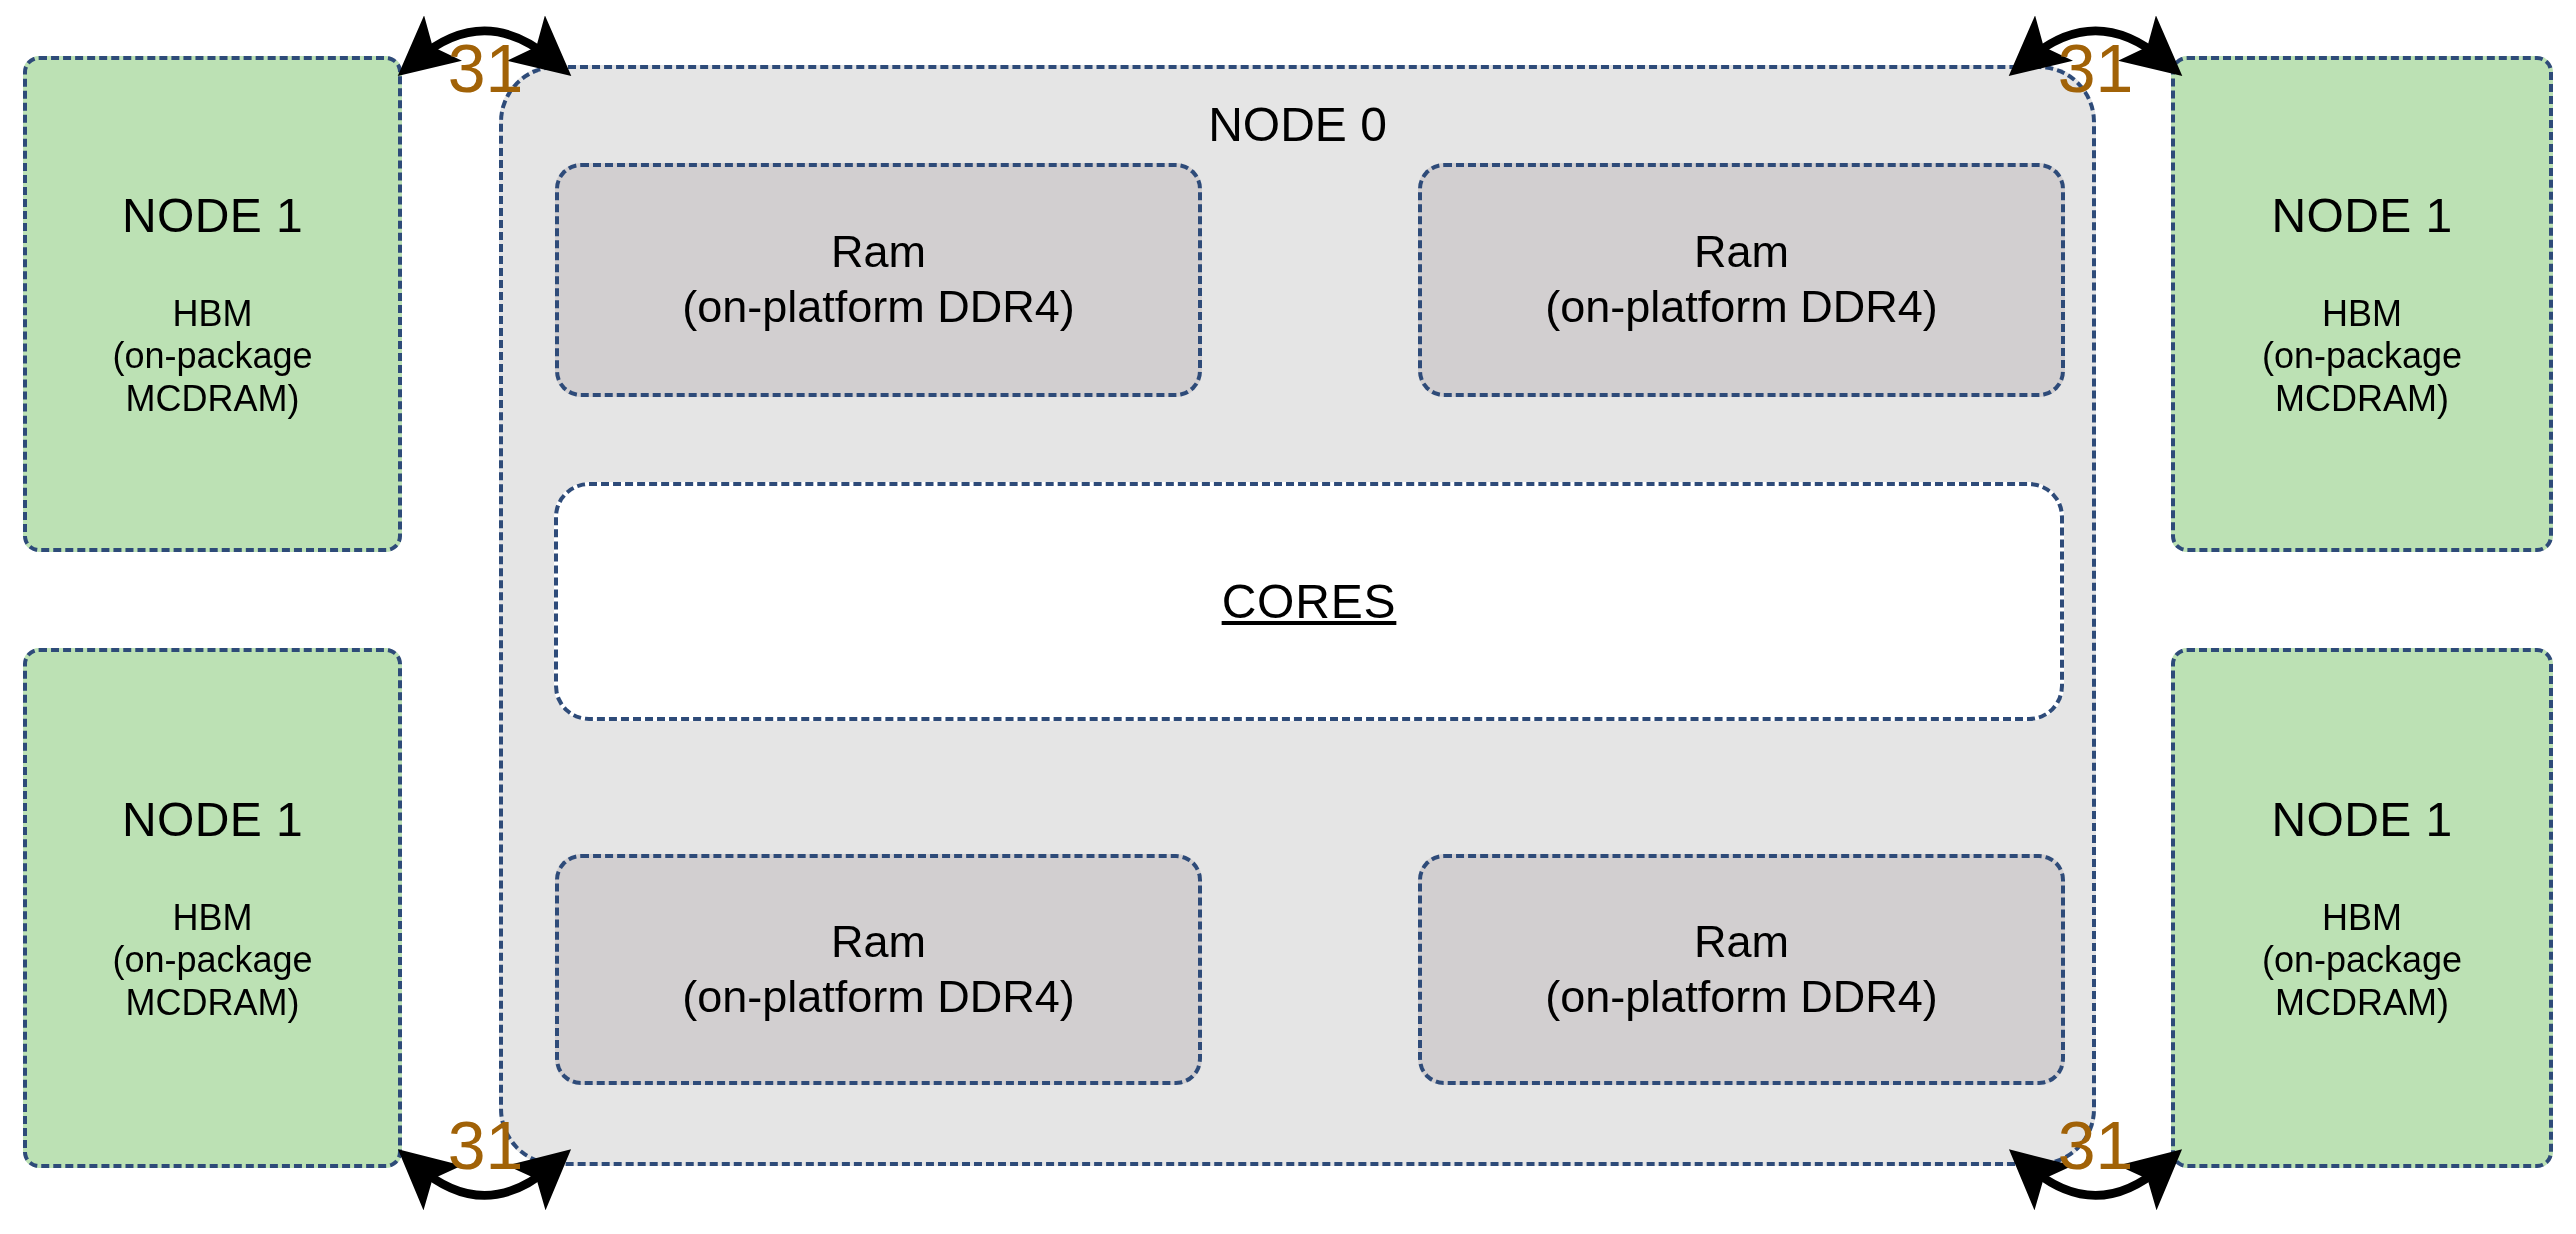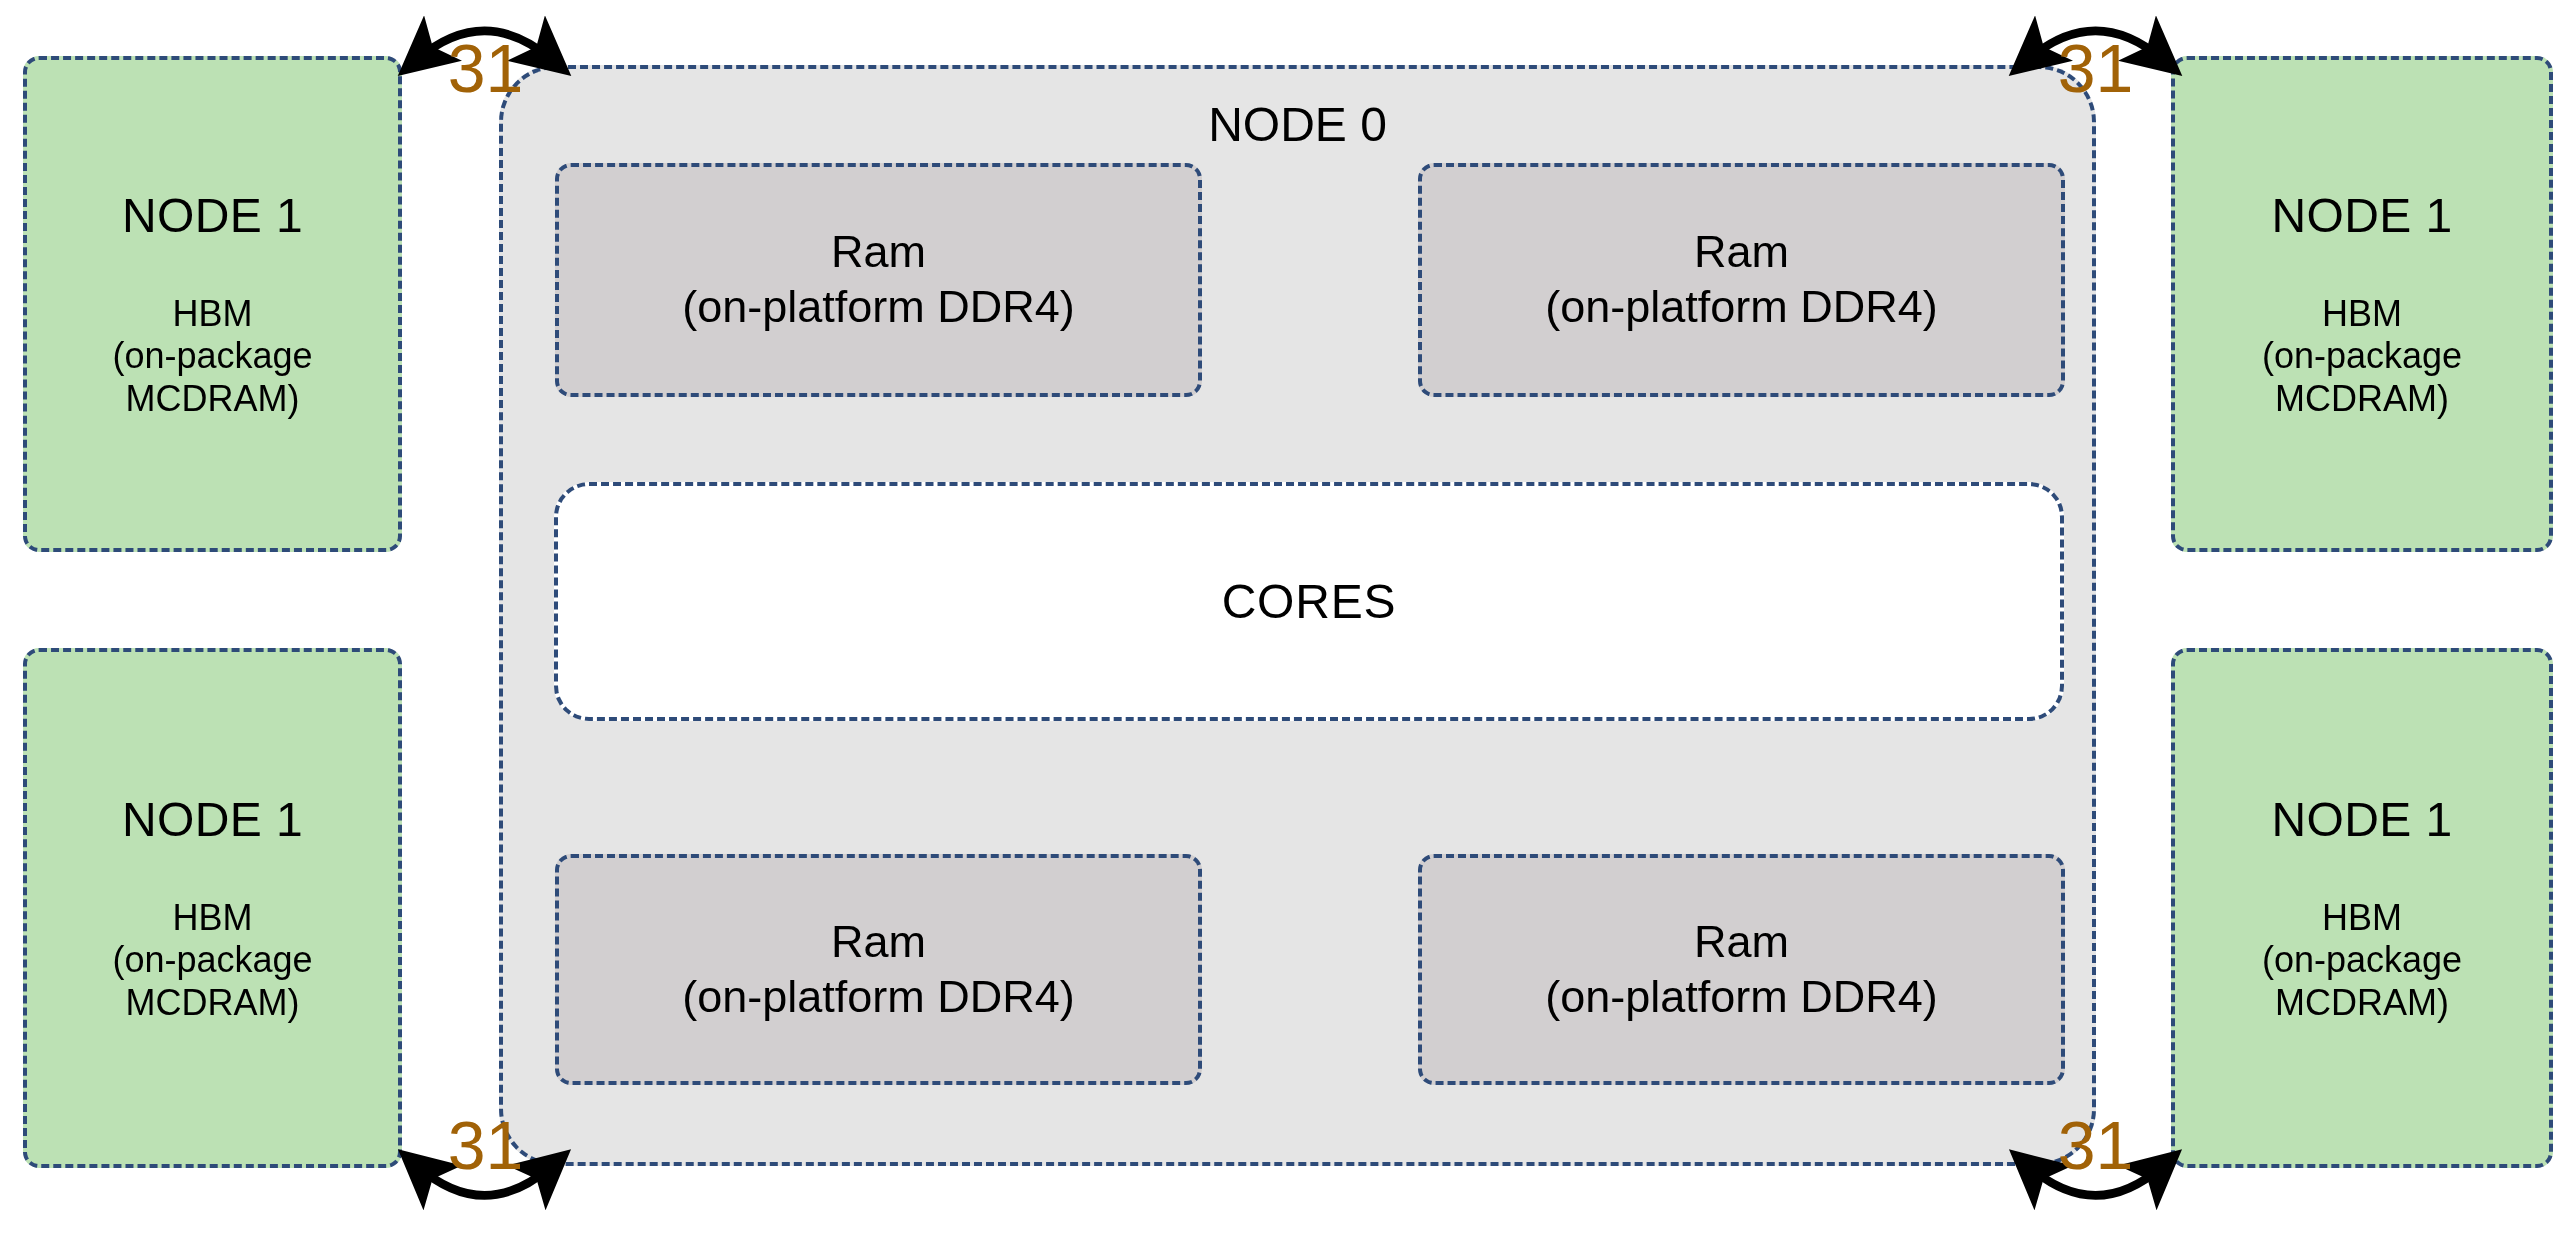--- a/index.html
+++ b/index.html
@@ -38,21 +38,21 @@
   }
 
   .node0 {
     background: #e5e5e5;
     border-radius: 57px;
     display: block;
   }
 
   .ram-box {
     background: #D2CFD0;
-    border-radius: 16px;
+    border-radius: 26px;
   }
 
   .cores-box {
     background: #FFFFFF;
     border-radius: 35px;
   }
 
   
   .node-title {
     font-size: 48px;
@@ -157,21 +157,21 @@
     <div class="box ram-box" style="left:52px; top:94px; width:647px; height:234px;">
       <div class="ram-title">Ram</div>
       <div class="ram-sub">(on-platform DDR4)</div>
     </div>
 
     <div class="box ram-box" style="left:915px; top:94px; width:647px; height:234px;">
       <div class="ram-title">Ram</div>
       <div class="ram-sub">(on-platform DDR4)</div>
     </div>
 
-    <div class="box cores-box" style="left:51px; top:413px; width:1510px; height:239px;">
+    <div class="box cores-box" style="left:51px; top:413px; width:1510px; height:239px;text-decoration:underline;">
       <div class="cores-label">CORES</div>
     </div>
 
     <div class="box ram-box" style="left:52px; top:785px; width:647px; height:231px;">
       <div class="ram-title">Ram</div>
       <div class="ram-sub">(on-platform DDR4)</div>
     </div>
 
     <div class="box ram-box" style="left:915px; top:785px; width:647px; height:231px;">
       <div class="ram-title">Ram</div>

